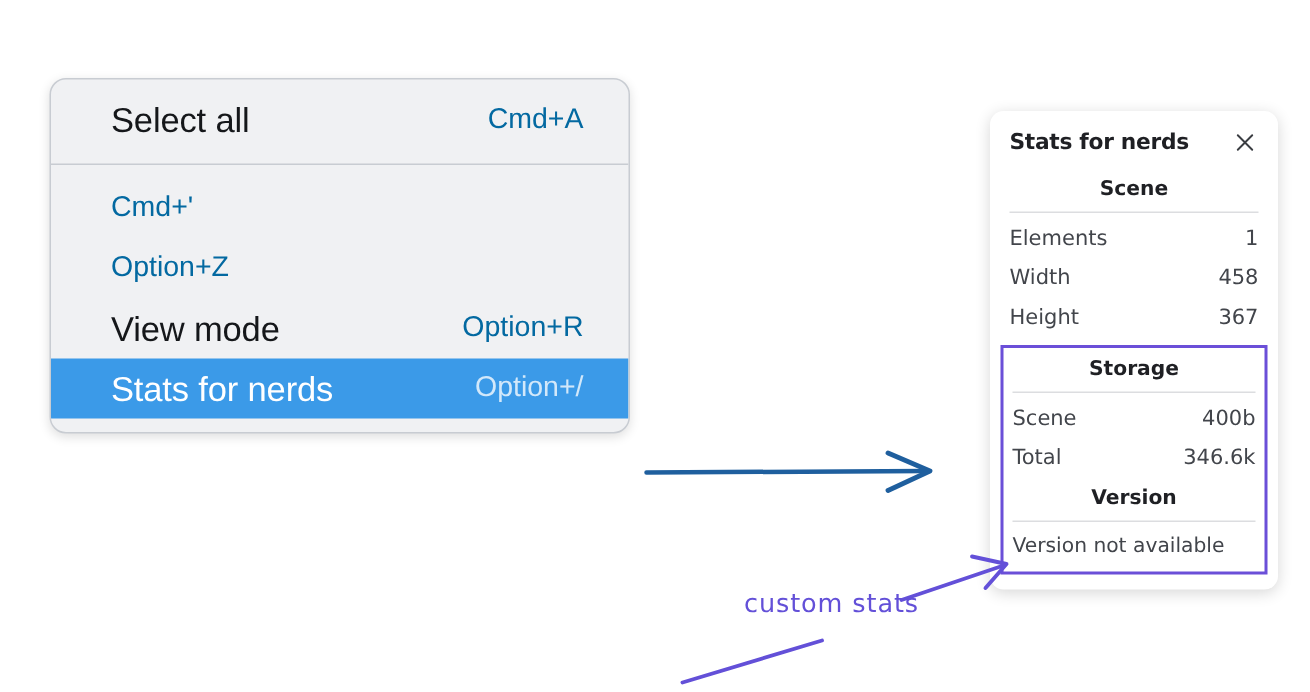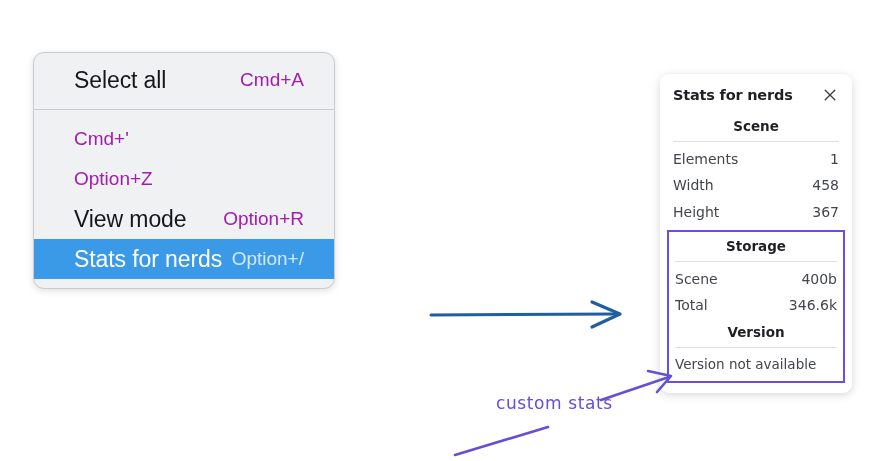--- a/index.html
+++ b/index.html
@@ -14,21 +14,21 @@
     overflow: hidden;
     font-family: "Liberation Sans", sans-serif;
     -webkit-font-smoothing: antialiased;
   }
 
   
   .context-menu {
     position: absolute;
     left: 33px;
     top: 52px;
-    width: 302px;
+    width: 387px;
     background: #f0f1f3;
     border: 1px solid #c8ccd2;
     border-radius: 11px;
     box-shadow: 0 2px 7px rgba(0,0,0,0.13);
     overflow: hidden;
     box-sizing: border-box;
   }
   .menu-group {
     padding: 7px 0 8px 0;
   }
@@ -50,21 +50,21 @@
     cursor: default;
   }
   .menu-item .mi-label {
     font-size: 23px;
     color: #15171a;
     letter-spacing: -0.1px;
     white-space: nowrap;
   }
   .menu-item .mi-shortcut {
     font-size: 19px;
-    color: #a21caf;
+    color: #0369a1;
     white-space: nowrap;
     letter-spacing: 0px;
   }
   .menu-item.selected {
     background: #3b9ae8;
   }
   .menu-item.selected .mi-label {
     color: #ffffff;
   }
   .menu-item.selected .mi-shortcut {

